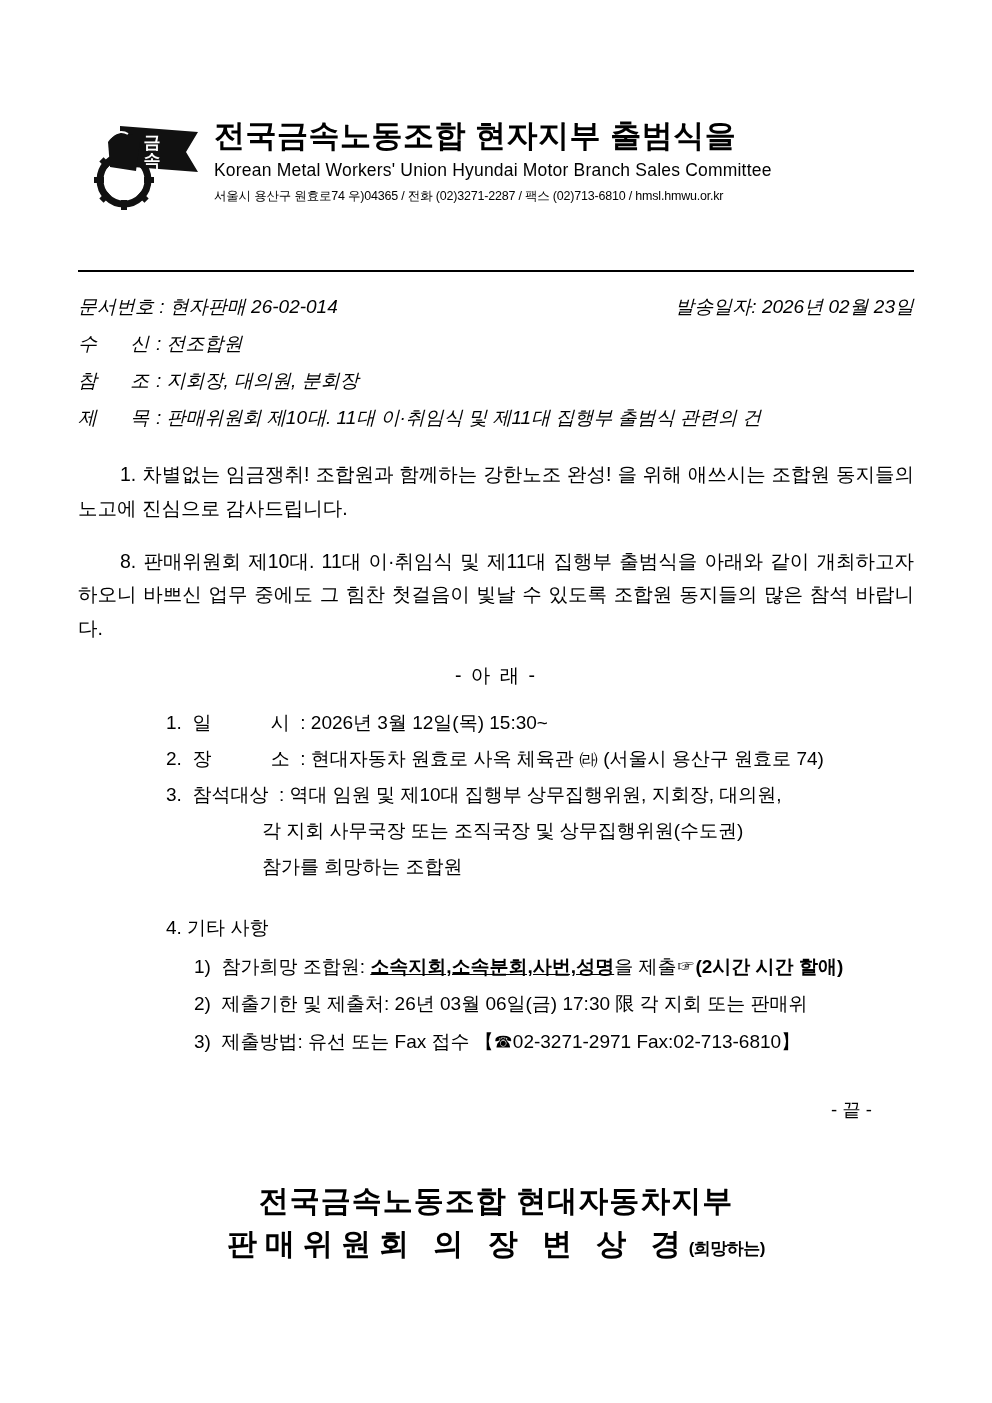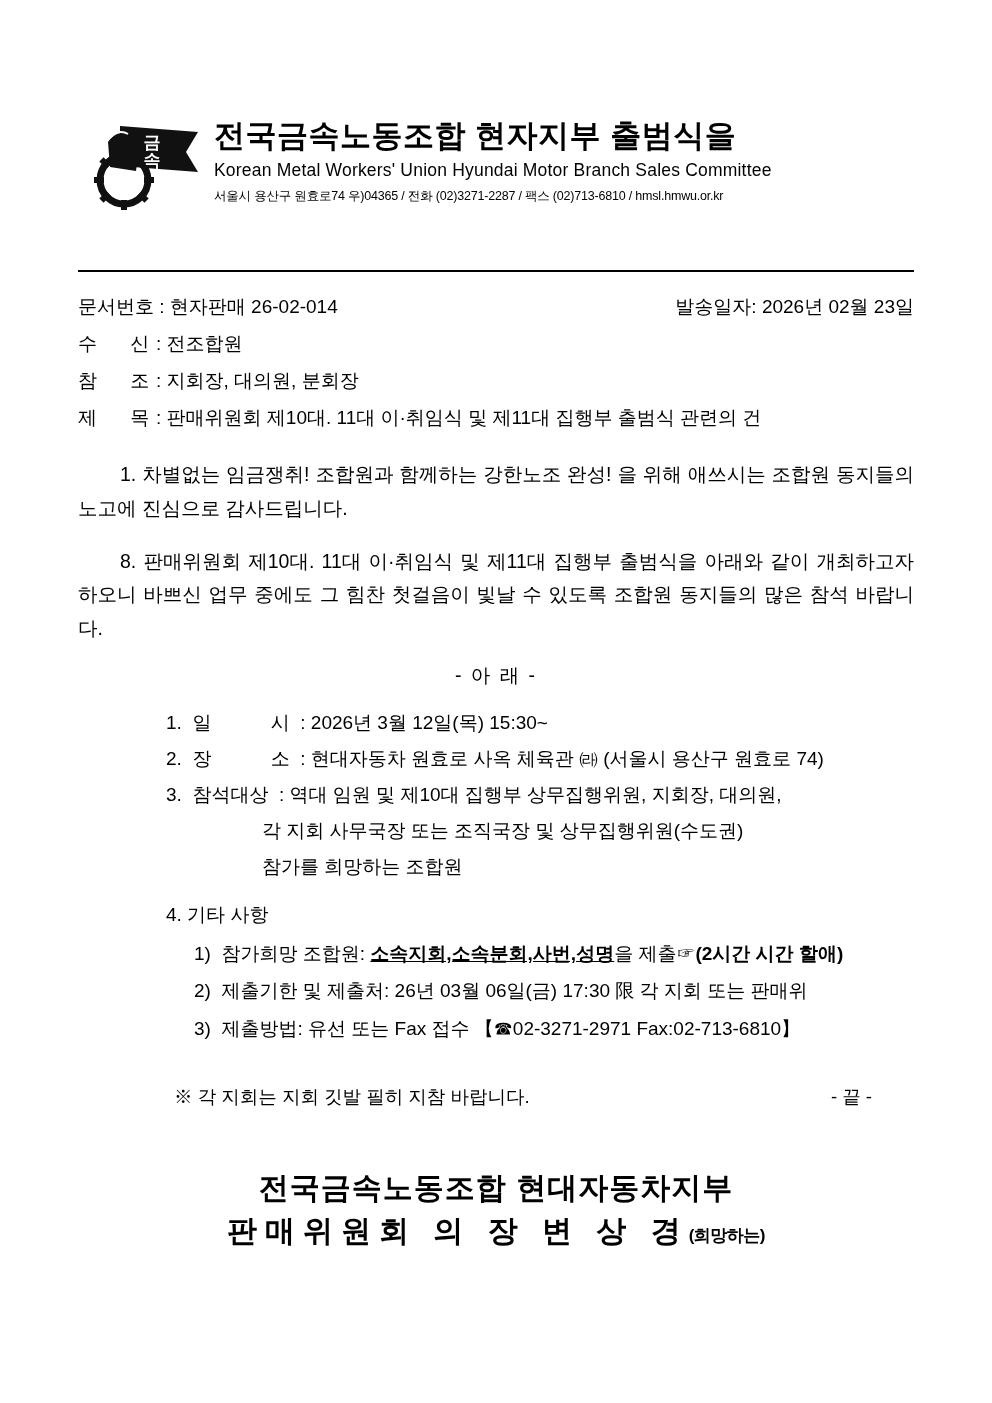--- a/index.html
+++ b/index.html
@@ -68,20 +68,21 @@
   
   .meta {
     margin-top: 16px;
     font-size: 19px;
     line-height: 1.95;
   }
   .meta-row {
     display: flex;
     align-items: flex-start;
     white-space: nowrap;
+    font-style: italic;
   }
   .meta-row .label {
     display: inline-block;
   }
   .meta-row .spacer {
     flex: 1 1 auto;
   }
   .meta-right {
     text-align: right;
   }
@@ -243,40 +244,39 @@
         <span>&nbsp;</span><span>: 현대자동차 원효로 사옥 체육관 ㈑ (서울시 용산구 원효로 74)</span>
       </div>
       <div class="item">
         <span class="num">3.</span>
         <span>&nbsp;</span><span>참석대상</span>
         <span>&nbsp;</span><span>: 역대 임원 및 제10대 집행부 상무집행위원, 지회장, 대의원,</span>
       </div>
       <div class="item cont-indent">각 지회 사무국장 또는 조직국장 및 상무집행위원(수도권)</div>
       <div class="item cont-indent">참가를 희망하는 조합원</div>
 
-      <div class="item" style="margin-top:12px;">4. 기타 사항</div>
+      <div class="item" style="margin-top:25px;">4. 기타 사항</div>
 
       <div class="sub-items">
         <div class="sub">
           <span>1)</span>
           <span>&nbsp;</span><span>참가희망 조합원: </span><span class="uline">소속지회,소속분회,사번,성명</span><span>을 제출☞</span><span class="bold">(2시간 시간 할애)</span>
         </div>
         <div class="sub">
           <span>2)</span>
           <span>&nbsp;</span><span>제출기한 및 제출처: 26년 03월 06일(금) 17:30 限 각 지회 또는 판매위</span>
         </div>
         <div class="sub">
           <span>3)</span>
           <span>&nbsp;</span><span>제출방법: 유선 또는 Fax 접수 【☎02-3271-2971 Fax:02-713-6810】</span>
         </div>
       </div>
     </div>
 
     <div class="note-row">
-      <span>※ 각 지회는 지회 깃발 필히 지참 바랍니다.</span>
       <span class="spacer"></span>
       <span>- 끝 -</span>
     </div>
   </div>
 
   <div class="sign">
     <div class="sign-line1">전국금속노동조합 현대자동차지부</div>
     <div class="sign-line2">
       <span class="sp">판매위원회 의 장   변 상 경</span><span class="sign-small">(희망하는)</span>
     </div>

